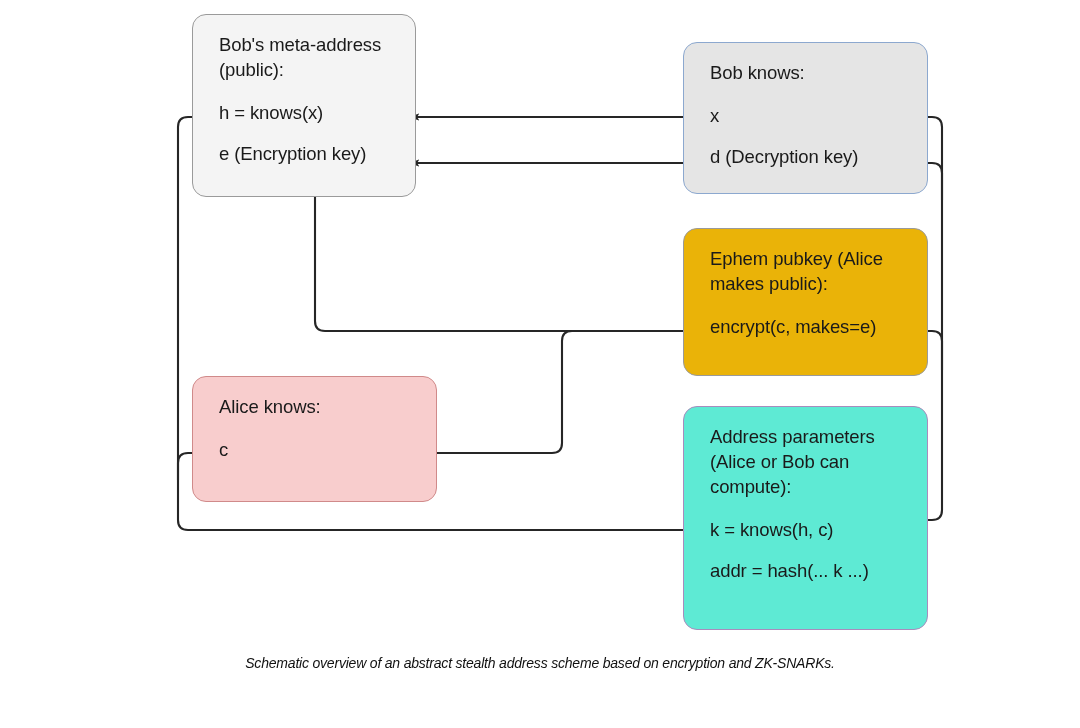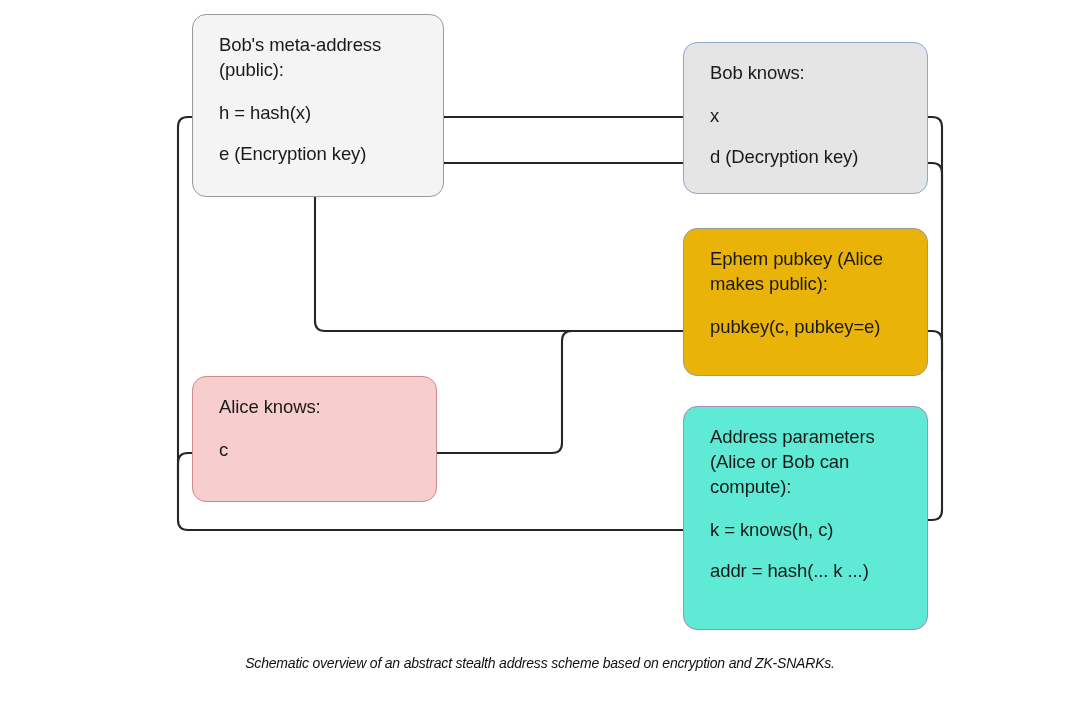--- a/index.html
+++ b/index.html
@@ -43,21 +43,21 @@
     font-size: 18.5px;
     line-height: 25px;
     letter-spacing: -0.1px;
     white-space: nowrap;
   }
   .node .gap { height: 18px; }
   .node .gap-sm { height: 16px; }
 
   
   #node-meta {
-    left: 192px; top: 14px; width: 252px; height: 183px;
+    left: 192px; top: 14px; width: 224px; height: 183px;
     background: #f4f4f4;
     border-color: #9a9a9a;
   }
   #node-bob {
     left: 683px; top: 42px; width: 245px; height: 152px;
     background: #e5e5e5;
     border-color: #8ca8cf;
   }
   #node-ephem {
     left: 683px; top: 228px; width: 245px; height: 148px;
@@ -120,38 +120,38 @@
       <path d="M 910 163 L 932 163 Q 942 163 942 173 L 942 200"></path>
 
       <path d="M 910 331 L 932 331 Q 942 331 942 341 L 942 370"></path>
     </g>
   </svg>
 
   <div class="node" id="node-meta">
     <div class="title">Bob's meta-address
 (public):</div>
     <div class="gap"></div>
-    <div class="row">h = hash(x)</div>
+    <div class="row">h = knows(x)</div>
     <div class="gap-sm"></div>
     <div class="row">e (Encryption key)</div>
   </div>
 
   <div class="node" id="node-bob">
     <div class="title">Bob knows:</div>
     <div class="gap"></div>
     <div class="row">x</div>
     <div class="gap-sm"></div>
     <div class="row">d (Decryption key)</div>
   </div>
 
   <div class="node" id="node-ephem">
     <div class="title">Ephem pubkey (Alice
 makes public):</div>
     <div class="gap"></div>
-    <div class="row">pubkey(c, pubkey=e)</div>
+    <div class="row">encrypt(c, makes=e)</div>
   </div>
 
   <div class="node" id="node-alice">
     <div class="title">Alice knows:</div>
     <div class="gap"></div>
     <div class="row">c</div>
   </div>
 
   <div class="node" id="node-addr">
     <div class="title">Address parameters

